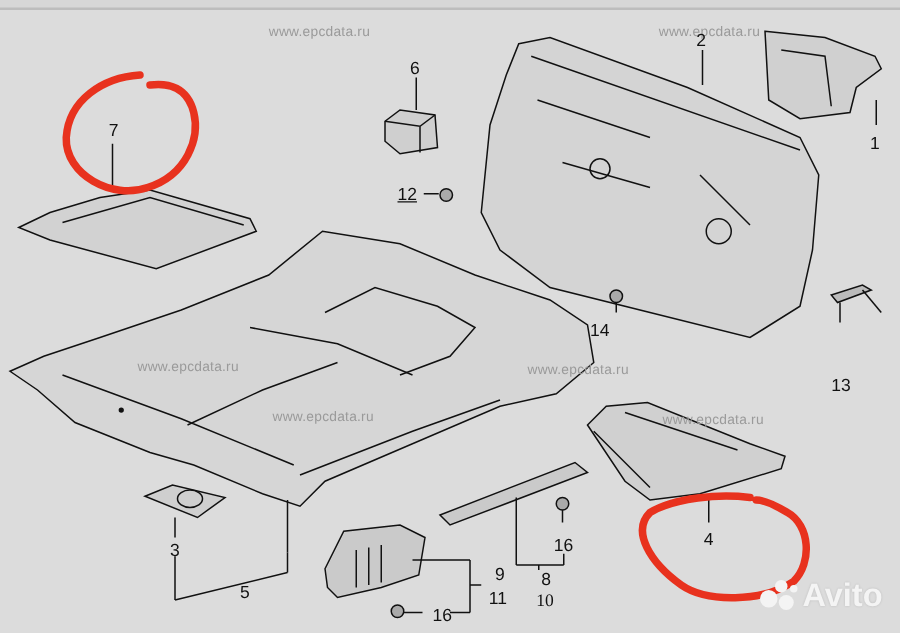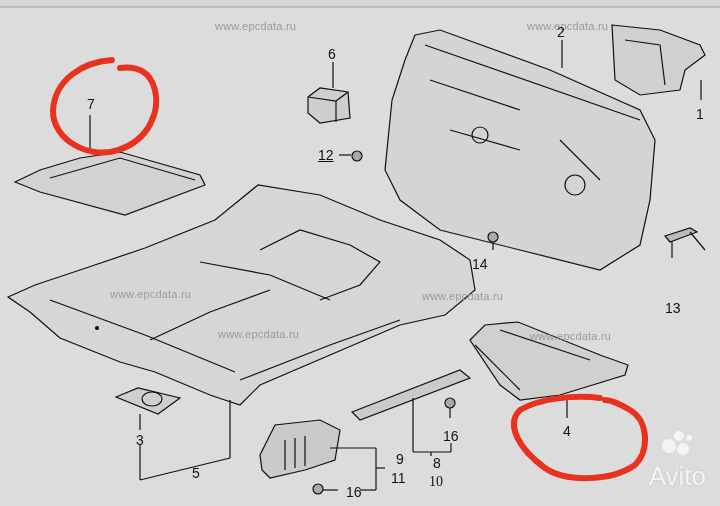--- a/index.html
+++ b/index.html
@@ -1,21 +1,21 @@
 <!DOCTYPE html>
 <html><head>
 <meta charset="utf-8">
 <style>
   html, body { margin:0; padding:0; }
   body { width:720px; height:506px; background:#dcdcdc; position:relative; overflow:hidden; font-family:"Liberation Sans", sans-serif; }
   .topbar { position:absolute; left:0; top:0; width:720px; height:6px; background:#d7d7d7; border-bottom:2px solid #bdbdbd; }
   .wm { position:absolute; color:#9a9a9a; font-size:11px; letter-spacing:0.2px; }
   .callout { position:absolute; font-size:14px; color:#111; font-weight:400; }
   svg.diagram { position:absolute; left:0; top:0; }
-  .avito { position:absolute; right:14px; bottom:14px; display:flex; align-items:center; gap:4px; color:#f4f4f4; font-size:26px; font-weight:400; text-shadow:0 0 2px rgba(0,0,0,0.15);flex-direction:column; }
+  .avito { position:absolute; right:14px; bottom:14px; display:flex; align-items:center; gap:4px; color:#f4f4f4; font-size:26px; font-weight:700; text-shadow:0 0 2px rgba(0,0,0,0.15); }
   .dots { position:relative; width:30px; height:26px; }
   .dots span { position:absolute; background:#f4f4f4; border-radius:50%; }
 </style>
 </head>
 <body>
 
 <div class="topbar"></div>
 
 <svg class="diagram" width="720" height="506" viewBox="0 0 720 506">
   <g fill="none" stroke="#111" stroke-width="1.2">

